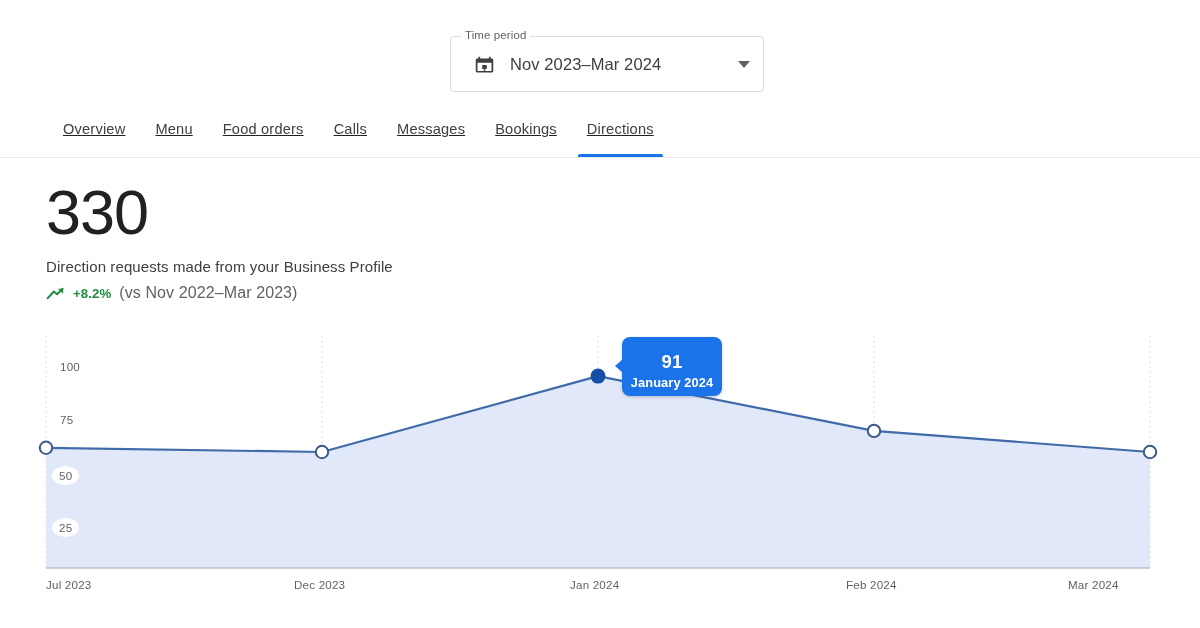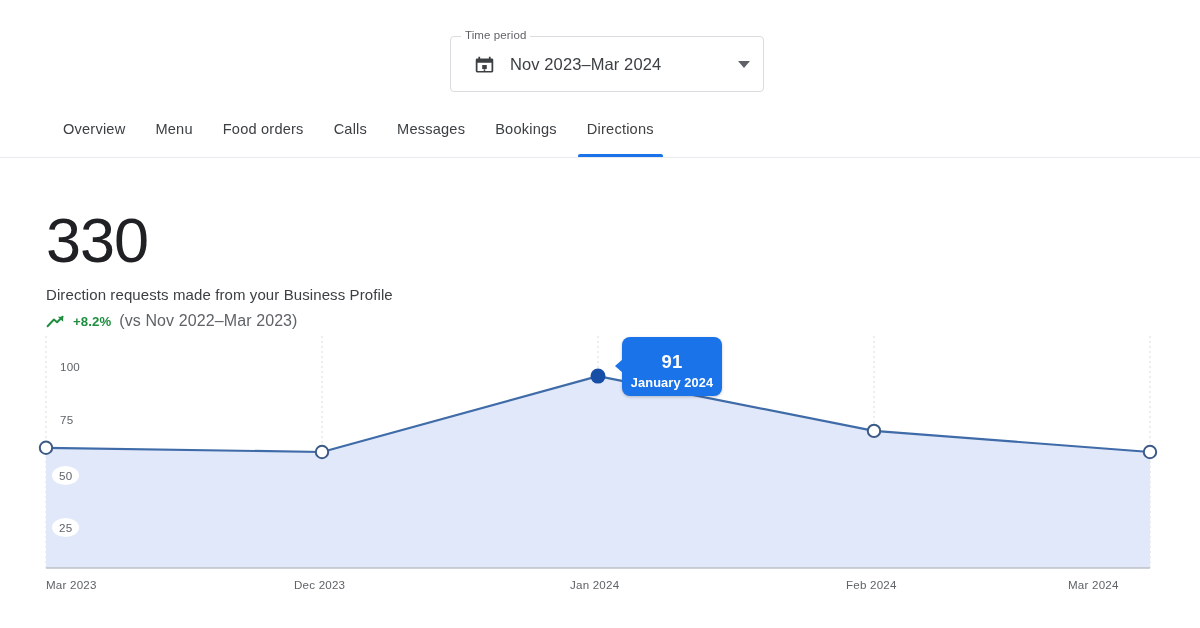--- a/index.html
+++ b/index.html
@@ -83,20 +83,21 @@
     width: 1200px;
     height: 45px;
   }
   .tabs-inner {
     position: absolute;
     left: 48px;
     top: 0;
     display: flex;
     align-items: flex-start;
     height: 44px;
+    text-decoration: underline;
   }
   .tab {
     position: relative;
     font-size: 14.6px;
     color: #3c4043;
     letter-spacing: .2px;
     padding: 8px 15px 0 15px;
     height: 44px;
     box-sizing: border-box;
     white-space: nowrap;
@@ -121,21 +122,20 @@
     height: 1px;
     background: #e8eaed;
   }
 
   
   .metric {
     position: absolute;
     left: 46px;
     top: 178px;
     width: 700px;
-    margin-top: 28px;
   }
   .metric-value {
     font-size: 63px;
     line-height: 68px;
     font-weight: 400;
     color: #202124;
     letter-spacing: -1px;
   }
   .metric-desc {
     margin-top: 12px;
@@ -294,21 +294,21 @@
       <circle cx="874" cy="430.9090909090909" r="6.2" fill="#ffffff" stroke="#3c5a86" stroke-width="2"></circle>
       <circle cx="1150" cy="452" r="6.2" fill="#ffffff" stroke="#3c5a86" stroke-width="2"></circle>
     </svg>
   <div id="ylabels-host">
       <div class="ylabel boxed" style="left: 52px; top: 518.273px;">25</div>
       <div class="ylabel boxed" style="left: 52px; top: 465.545px;">50</div>
       <div class="ylabel" style="left: 60px; top: 412.818px;">75</div>
       <div class="ylabel" style="left: 60px; top: 360.091px;">100</div>
     </div>
   <div id="xlabels-host">
-      <div class="xlabel" style="left: 46px;">Mar 2023</div>
+      <div class="xlabel" style="left: 46px;">Jul 2023</div>
       <div class="xlabel" style="left: 294px;">Dec 2023</div>
       <div class="xlabel" style="left: 570px;">Jan 2024</div>
       <div class="xlabel" style="left: 846px;">Feb 2024</div>
       <div class="xlabel" style="left: 1068px;">Mar 2024</div>
     </div>
 
   <div class="tooltip">
     <div class="tt-val">91</div>
     <div class="tt-lab">January 2024</div>
   </div>

